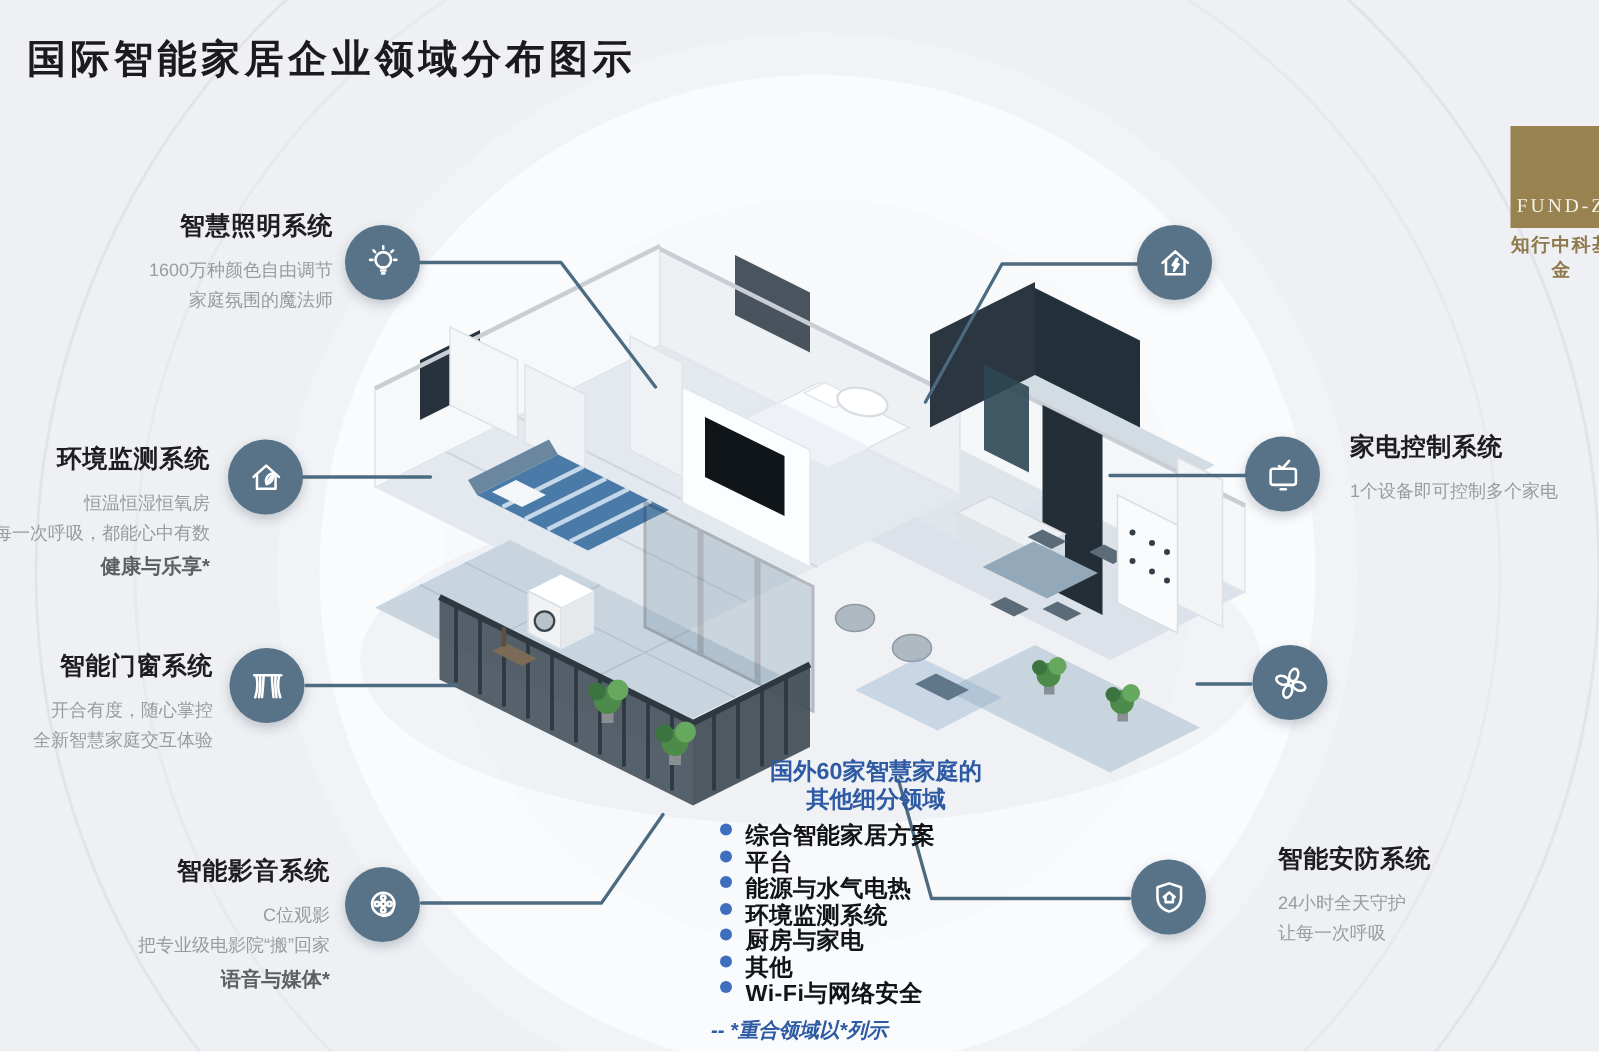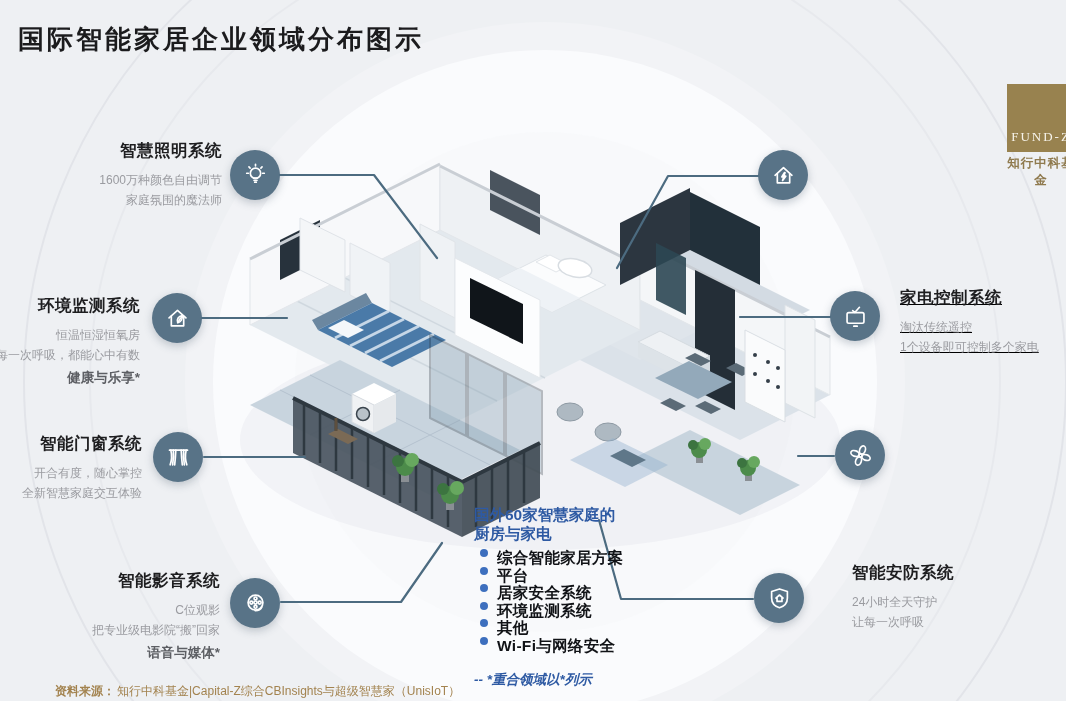--- a/index.html
+++ b/index.html
@@ -18,26 +18,26 @@
   .sys .l.em{font-size:13.5px;color:#5d5f64;font-weight:bold;line-height:1.55;margin-top:2px;}
   .sys.left{text-align:right;}
   .sys .extra{margin-top:9px;}
   .sys .extra .l{font-size:12.5px;color:#6a6c71;line-height:1.5;}
   
   .node{width:50px;height:50px;border-radius:50%;background:#587387;display:flex;
         align-items:center;justify-content:center;z-index:3;
         box-shadow:0 3px 8px rgba(60,80,96,.28);}
   
   .clist{left:474px;top:506px;width:220px;z-index:6;}
-  .clist .h{color:#2e5aa3;font-weight:bold;font-size:15.5px;line-height:1.2;}
+  .clist .h{color:#2e5aa3;font-weight:bold;font-size:15.5px;text-align:center;line-height:1.2;}
   .clist ul{list-style:none;margin:6px 0 0 6px;padding:0;}
   .clist li{display:flex;align-items:flex-start;gap:9px;font-size:15.5px;font-weight:bold;color:#111317;
             line-height:17.5px;letter-spacing:.3px;}
   .dot{width:8px;height:8px;border-radius:50%;background:#3d6fbe;flex:0 0 8px;}
-  .clist .fn{color:#2e5aa3;font-style:italic;font-weight:bold;font-size:13.5px;margin-top:17px;}
+  .clist .fn{color:#2e5aa3;font-style:italic;font-weight:bold;font-size:13.5px;margin-top:6px;}
   
   .src{left:55px;top:683px;font-size:12px;color:#a3834f;z-index:5;}
   .src b{font-weight:bold;margin-right:2px;}
   .logo{left:1007px;top:84px;width:68px;height:68px;background:#98824f;z-index:5;
         display:flex;align-items:flex-end;justify-content:center;padding-bottom:7px;box-sizing:border-box;
         color:#f6f3ea;font-family:"Liberation Serif","DejaVu Serif",serif;font-size:13px;letter-spacing:2px;}
   .logo-sub{left:1002px;top:155px;width:78px;text-align:center;color:#8f7a4e;font-weight:bold;z-index:5;
         font-family:"Liberation Serif","DejaVu Serif",serif;font-size:12.5px;letter-spacing:1px;}
   .edge-r{right:0;top:0;width:14px;height:708px;background:#ffffff;z-index:7;}
   .edge-b{left:0;bottom:0;width:1080px;height:7px;background:#ffffff;z-index:7;}
@@ -286,62 +286,62 @@
     <div class="l">开合有度，随心掌控</div>
     <div class="l">全新智慧家庭交互体验</div>
   </div>
   <div class="abs sys left" style="right:860px;top:570px;width:250px;">
     <div class="t">智能影音系统</div>
     <div class="l">C位观影</div>
     <div class="l">把专业级电影院“搬”回家</div>
     <div class="l em">语音与媒体*</div>
   </div>
 
-  <div class="abs sys right" style="left:900px;top:287px;width:175px;text-decoration:underline;">
+  <div class="abs sys right" style="left:900px;top:287px;width:175px;">
     <div class="t">家电控制系统</div>
-    <div class="l">淘汰传统遥控</div>
     <div class="l">1个设备即可控制多个家电</div>
   </div>
   <div class="abs sys right" style="left:852px;top:562px;width:240px;">
     <div class="t">智能安防系统</div>
     <div class="l">24小时全天守护</div>
     <div class="l">让每一次呼吸</div>
   </div>
 
   <div class="abs clist">
     <div class="h">国外60家智慧家庭的</div>
-    <div class="h">厨房与家电</div>
+    <div class="h">其他细分领域</div>
     <ul>
       <li>
           <span class="dot"></span>
           <span>综合智能家居方案</span>
         </li>
       <li>
           <span class="dot"></span>
           <span>平台</span>
         </li>
       <li>
           <span class="dot"></span>
-          <span>居家安全系统</span>
+          <span>能源与水气电热</span>
         </li>
       <li>
           <span class="dot"></span>
           <span>环境监测系统</span>
+        </li>
+      <li>
+          <span class="dot"></span>
+          <span>厨房与家电</span>
         </li>
       <li>
           <span class="dot"></span>
           <span>其他</span>
         </li>
       <li>
           <span class="dot"></span>
           <span>Wi-Fi与网络安全</span>
         </li>
     </ul>
     <div class="fn">-- *重合领域以*列示</div>
   </div>
 
-  <div class="abs src">
-    <b>资料来源：</b><span>知行中科基金|Capital-Z综合CBInsights与超级智慧家（UnisIoT）</span>
-  </div>
 
   <div class="abs edge-r"></div>
   <div class="abs edge-b"></div>
 </div>
 
 </body></html>

